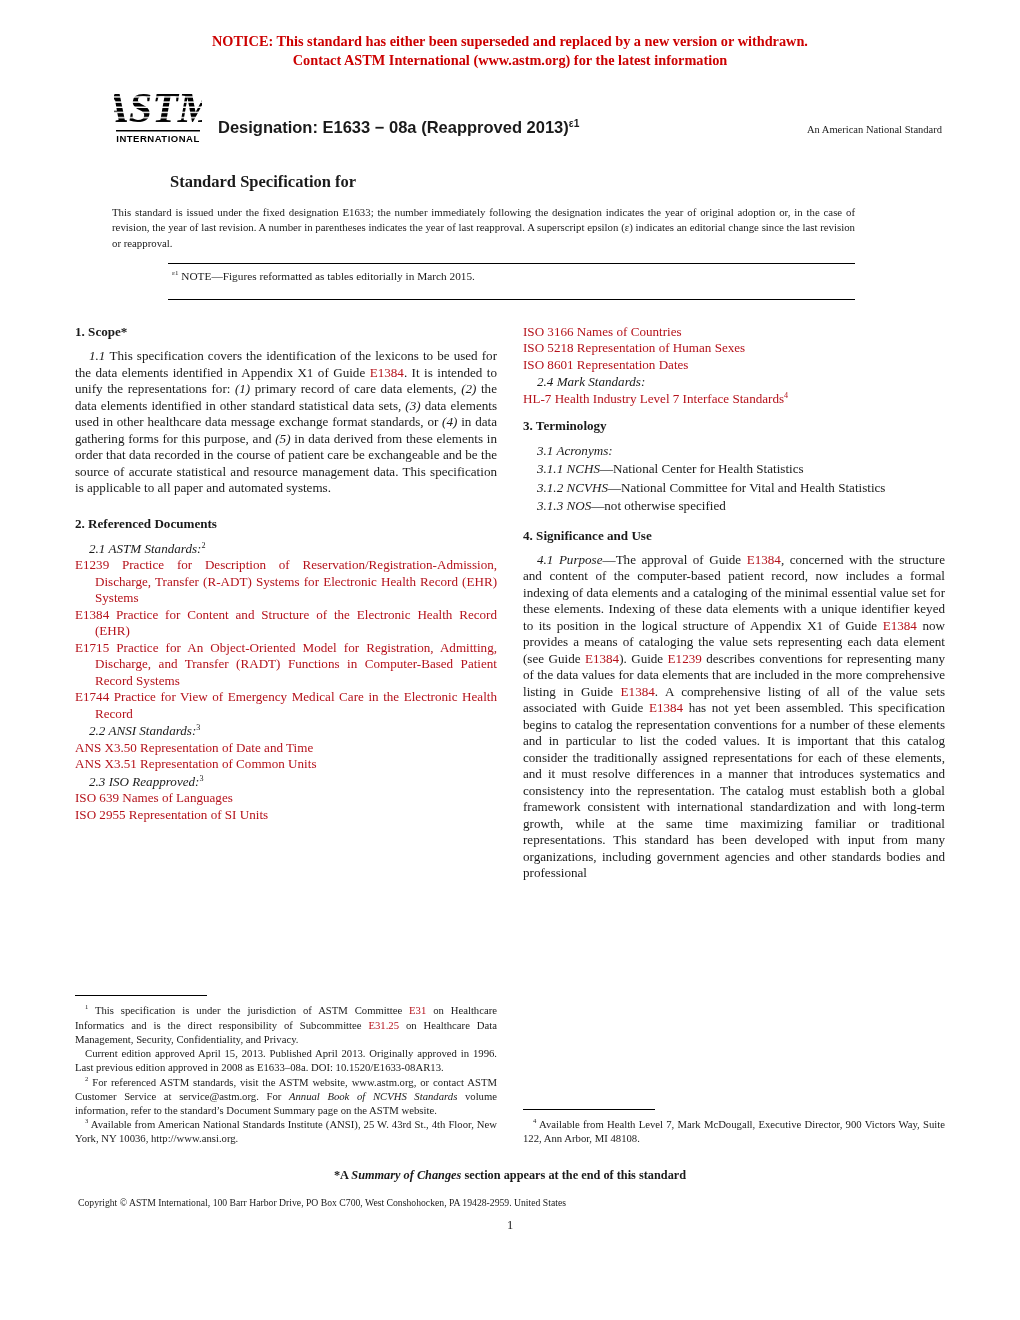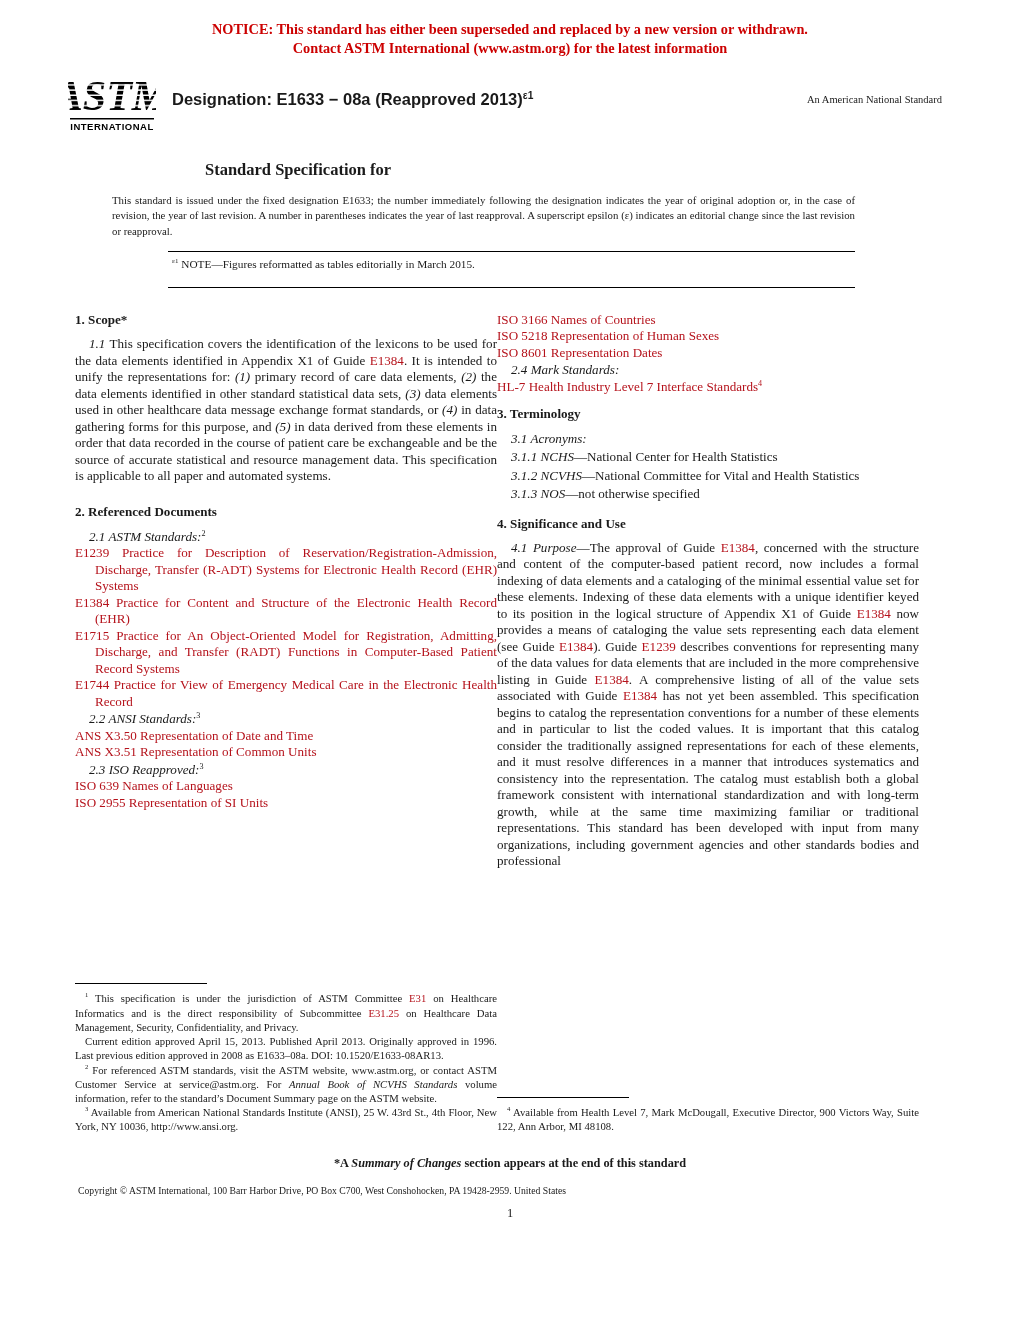--- a/index.html
+++ b/index.html
@@ -5,50 +5,50 @@
   * { box-sizing: border-box; margin: 0; padding: 0; }
   html, body { background: #ffffff; }
   .page {
     width: 1020px; height: 1320px; background: #fff; overflow: hidden;
     color: var(--text-color, #1a1a1a);
     font-family: "Liberation Serif", serif;
     position: relative;
   }
   
   .notice {
-    padding-top: 20px; text-align: center;
+    padding-top: 32px; text-align: center;
     color: var(--notice-red, #cc0000);
     font-weight: 700; font-size: 14.3px; line-height: 1.32;
   }
   
-  .header { display: flex; align-items: flex-start; padding: 12px 78px 0 68px; }
+  .header { display: flex; align-items: center; padding: 12px 78px 0 114px; }
   .logo { width: 88px; flex: 0 0 auto; }
   .designation {
     margin: 20px 0 0 16px;
     font-family: "Liberation Sans", sans-serif;
     font-weight: 700; font-size: 16.5px;
   }
   .ans { margin-left: auto; margin-top: 24px; font-size: 10.5px; }
   
-  .title-block { padding: 18px 165px 0 170px; margin-left: 35px; }
+  .title-block { padding: 18px 165px 0 170px; }
   .title-kicker { font-size: 16.5px; font-weight: 700; line-height: 1.25; }
   .title-main  { font-size: 19.5px; font-weight: 700; line-height: 1.25; }
   
   .issued {
     margin: 13px 165px 0 112px;
     font-size: 10.8px; line-height: 1.4; text-align: justify;
   }
   
   .ed-note {
     margin: 12px 165px 0 168px;
     border-top: 1.5px solid #000; border-bottom: 1.5px solid #000;
     padding: 6px 4px 17px; font-size: 11.3px;
   }
   
-  .columns { display: flex; padding: 24px 75px 0; height: 846px; }
+  .columns { display: flex; gap: 26px; padding: 24px 75px 0; height: 846px; }
   .col {
     width: 422px; display: flex; flex-direction: column;
     font-size: 13.1px; line-height: 1.26; text-align: justify; overflow: hidden;
   }
   .sec-h { font-weight: 700; margin: 0 0 8px; text-align: left; }
   .sec-h.spaced { margin-top: 11px; }
   .para { text-indent: 14px; margin-bottom: 8px; }
   .sublabel { text-indent: 14px; margin-top: 1px; }
   .term { text-indent: 14px; margin-bottom: 2px; }
   .ref {

